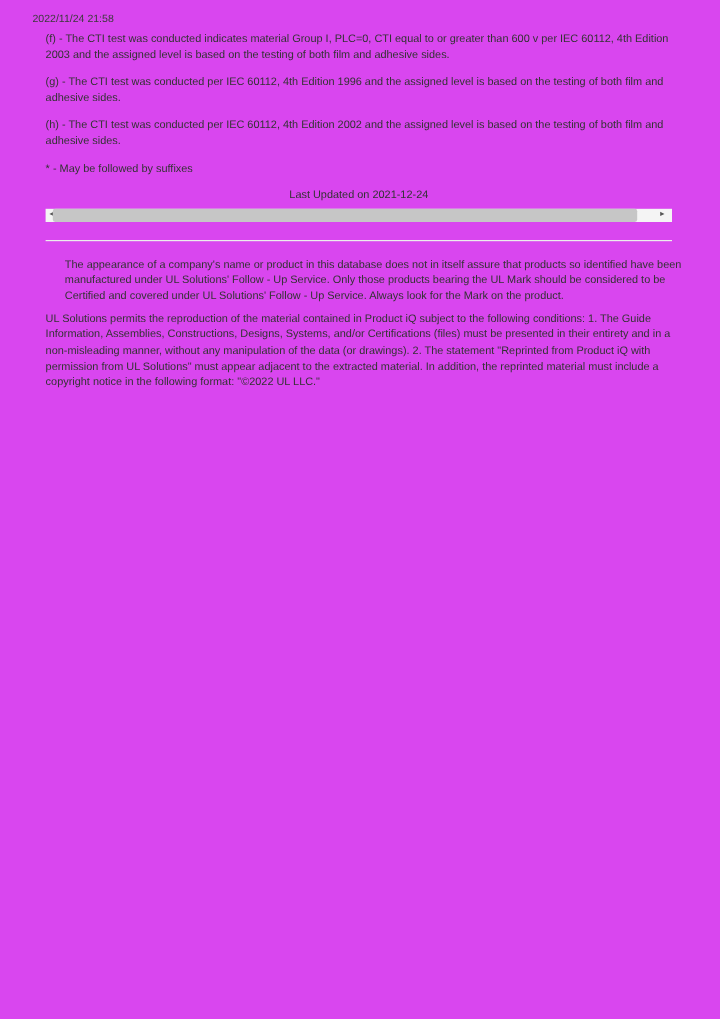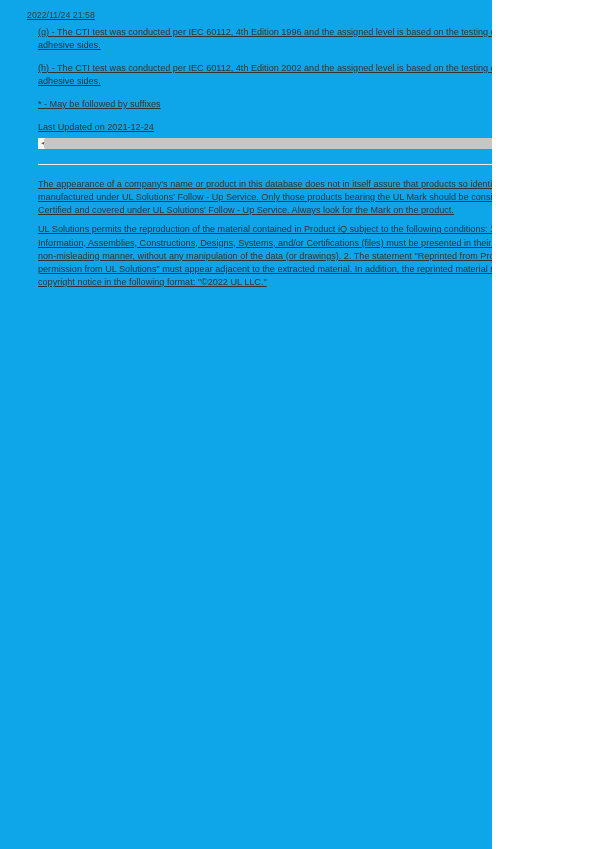--- a/index.html
+++ b/index.html
@@ -1,25 +1,24 @@
 <!DOCTYPE html>
 <html><head>
 <meta charset="utf-8">
 <style>
   html, body { margin: 0; padding: 0; background: #ffffff; }
   .page {
     position: relative;
-    width: 492px;
+    width: 600px;
     height: 849px;
-    background: #0ea5e9;
+    background: #d946ef;
     font-family: "Liberation Sans", "DejaVu Sans", sans-serif;
     color: #333333;
     overflow: hidden;
     box-sizing: border-box;
-    text-decoration: underline;
   }
   .header {
     display: flex;
     align-items: baseline;
     padding: 10px 23px 0 27px;
     font-size: 8.8px;
     color: #3a3a3a;
   }
   .header .datetime { white-space: nowrap; }
   .header .title { flex: 1; text-align: center; white-space: nowrap; }
@@ -27,21 +26,21 @@
     margin: 6px 0 0 38px;
     width: 522px;
     font-size: 9.1px;
     line-height: 13.2px;
   }
   .content p {
     margin: 0 0 9.5px 0;
     white-space: pre;
   }
   p.marking { margin-top: 12px; margin-bottom: 7px; }
-  p.last-updated { text-align: left; margin-bottom: 0; white-space: nowrap; }
+  p.last-updated { text-align: center; margin-bottom: 0; white-space: nowrap; }
   .scrollbar {
     position: relative;
     width: 522px;
     height: 11px;
     margin-top: 4px;
     background: #f4f4f4;
   }
   .sb-thumb {
     position: absolute;
     left: 6px;
@@ -63,21 +62,21 @@
     user-select: none;
   }
   .sb-left { left: 0; }
   .sb-right { right: 3px; }
   .divider {
     width: 522px;
     height: 1px;
     background: #ececec;
     margin-top: 15px;
   }
-  p.disc1 { margin-top: 13px; margin-bottom: 6px; }
+  p.disc1 { margin-top: 13px; margin-bottom: 6px; margin-left: 16px; }
   p.disc2 { margin-bottom: 0; }
   .footer {
     position: absolute;
     left: 27px;
     right: 23px;
     bottom: 14px;
     display: flex;
     justify-content: space-between;
     font-size: 8.8px;
     color: #3a3a3a;
@@ -86,20 +85,22 @@
 </head>
 <body>
 
 <div class="page">
 
   <div class="header">
     <span class="datetime">2022/11/24 21:58</span>
   </div>
 
   <div class="content">
+    <p>(f) - The CTI test was conducted indicates material Group I, PLC=0, CTI equal to or greater than 600 v per IEC 60112, 4th Edition
+2003 and the assigned level is based on the testing of both film and adhesive sides.</p>
     <p>(g) - The CTI test was conducted per IEC 60112, 4th Edition 1996 and the assigned level is based on the testing of both film and
 adhesive sides.</p>
     <p>(h) - The CTI test was conducted per IEC 60112, 4th Edition 2002 and the assigned level is based on the testing of both film and
 adhesive sides.</p>
     <p>* - May be followed by suffixes</p>
     <p class="last-updated">Last Updated on 2021-12-24</p>
 
     <div class="scrollbar">
       <span class="sb-arrow sb-left">◄</span>
       <span class="sb-thumb"></span>

